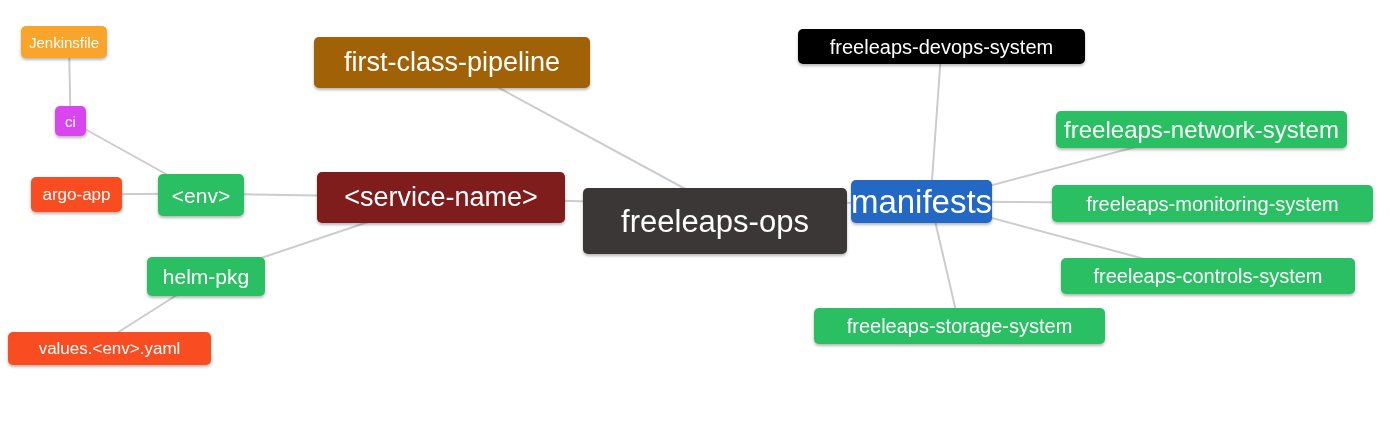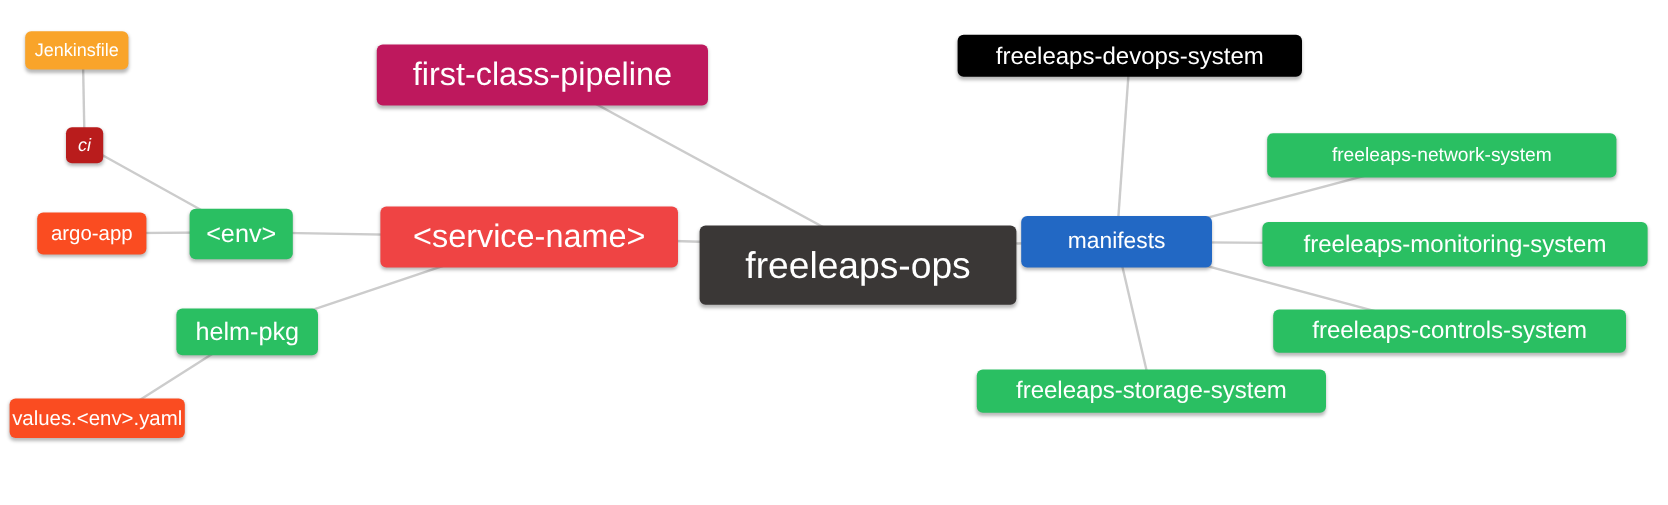--- a/index.html
+++ b/index.html
@@ -41,27 +41,27 @@
       <line x1="201" y1="193.5" x2="76.5" y2="194.5" stroke="#cccccc" stroke-width="2"></line>
       <line x1="70.5" y1="121" x2="69" y2="42" stroke="#cccccc" stroke-width="2"></line>
       <line x1="206" y1="276.5" x2="92.5" y2="348.5" stroke="#cccccc" stroke-width="2"></line>
       <line x1="930.5" y1="201.5" x2="941.5" y2="46.5" stroke="#cccccc" stroke-width="2"></line>
       <line x1="930.5" y1="201.5" x2="1201.5" y2="129.5" stroke="#cccccc" stroke-width="2"></line>
       <line x1="930.5" y1="201.5" x2="1212.5" y2="203.5" stroke="#cccccc" stroke-width="2"></line>
       <line x1="930.5" y1="201.5" x2="1208" y2="276" stroke="#cccccc" stroke-width="2"></line>
       <line x1="930.5" y1="201.5" x2="959.5" y2="326" stroke="#cccccc" stroke-width="2"></line>
     </svg>
 <div class="node" style="left: 583px; top: 172px; width: 264px; height: 66px; font-size: 31px; background: rgb(58, 55, 54); color: rgb(255, 255, 255); margin-top: 16px;">freeleaps-ops</div>
-    <div class="node" style="left: 314px; top: 37px; width: 276px; height: 51px; font-size: 27px; background: #be185d; color: rgb(255, 255, 255);">first-class-pipeline</div>
-    <div class="node" style="left: 317px; top: 172px; width: 248px; height: 51px; font-size: 27px; background: #ef4444; color: rgb(255, 255, 255);">&lt;service-name&gt;</div>
-    <div class="node" style="left: 851px; top: 180px; width: 159px; height: 43px; font-size: 19px; background: rgb(34, 104, 196); color: rgb(255, 255, 255);">manifests</div>
+    <div class="node" style="left: 314px; top: 37px; width: 276px; height: 51px; font-size: 27px; background: #a16207; color: rgb(255, 255, 255);">first-class-pipeline</div>
+    <div class="node" style="left: 317px; top: 172px; width: 248px; height: 51px; font-size: 27px; background: #7f1d1d; color: rgb(255, 255, 255);">&lt;service-name&gt;</div>
+    <div class="node" style="left: 851px; top: 180px; width: 141px; height: 43px; font-size: 33px; background: rgb(34, 104, 196); color: rgb(255, 255, 255);">manifests</div>
     <div class="node" style="left: 158px; top: 174px; width: 86px; height: 42px; font-size: 21px; background: rgb(42, 191, 98); color: rgb(255, 255, 255);">&lt;env&gt;</div>
     <div class="node" style="left: 147px; top: 257px; width: 118px; height: 39px; font-size: 21px; background: rgb(42, 191, 98); color: rgb(255, 255, 255);">helm-pkg</div>
-    <div class="node" style="left: 55px; top: 106px; width: 31px; height: 30px; font-size: 15px; background: #b91c1c; color: rgb(255, 255, 255); font-style: italic;">ci</div>
+    <div class="node" style="left: 55px; top: 106px; width: 31px; height: 30px; font-size: 15px; background: #d946ef; color: rgb(255, 255, 255);">ci</div>
     <div class="node" style="left: 31px; top: 177px; width: 91px; height: 35px; font-size: 17px; background: rgb(250, 76, 33); color: rgb(255, 255, 255);">argo-app</div>
     <div class="node" style="left: 21px; top: 26px; width: 86px; height: 32px; font-size: 15px; background: rgb(249, 164, 42); color: rgb(255, 255, 255);">Jenkinsfile</div>
-    <div class="node" style="left: 8px; top: 332px; width: 146px; height: 33px; font-size: 17px; background: rgb(250, 76, 33); color: rgb(255, 255, 255);">values.&lt;env&gt;.yaml</div>
+    <div class="node" style="left: 8px; top: 332px; width: 203px; height: 33px; font-size: 17px; background: rgb(250, 76, 33); color: rgb(255, 255, 255);">values.&lt;env&gt;.yaml</div>
     <div class="node" style="left: 798px; top: 29px; width: 287px; height: 35px; font-size: 20px; background: #000000; color: rgb(255, 255, 255);">freeleaps-devops-system</div>
-    <div class="node" style="left: 1056px; top: 111px; width: 291px; height: 37px; font-size: 16px; background: rgb(42, 191, 98); color: rgb(255, 255, 255); text-align: center;">freeleaps-network-system</div>
+    <div class="node" style="left: 1056px; top: 111px; width: 291px; height: 37px; font-size: 24px; background: rgb(42, 191, 98); color: rgb(255, 255, 255); text-align: center;">freeleaps-network-system</div>
     <div class="node" style="left: 1052px; top: 185px; width: 321px; height: 37px; font-size: 20px; background: rgb(42, 191, 98); color: rgb(255, 255, 255);">freeleaps-monitoring-system</div>
     <div class="node" style="left: 1061px; top: 258px; width: 294px; height: 36px; font-size: 20px; background: rgb(42, 191, 98); color: rgb(255, 255, 255);">freeleaps-controls-system</div>
     <div class="node" style="left: 814px; top: 308px; width: 291px; height: 36px; font-size: 20px; background: rgb(42, 191, 98); color: rgb(255, 255, 255);">freeleaps-storage-system</div>
   </div>
 
 </body></html>

